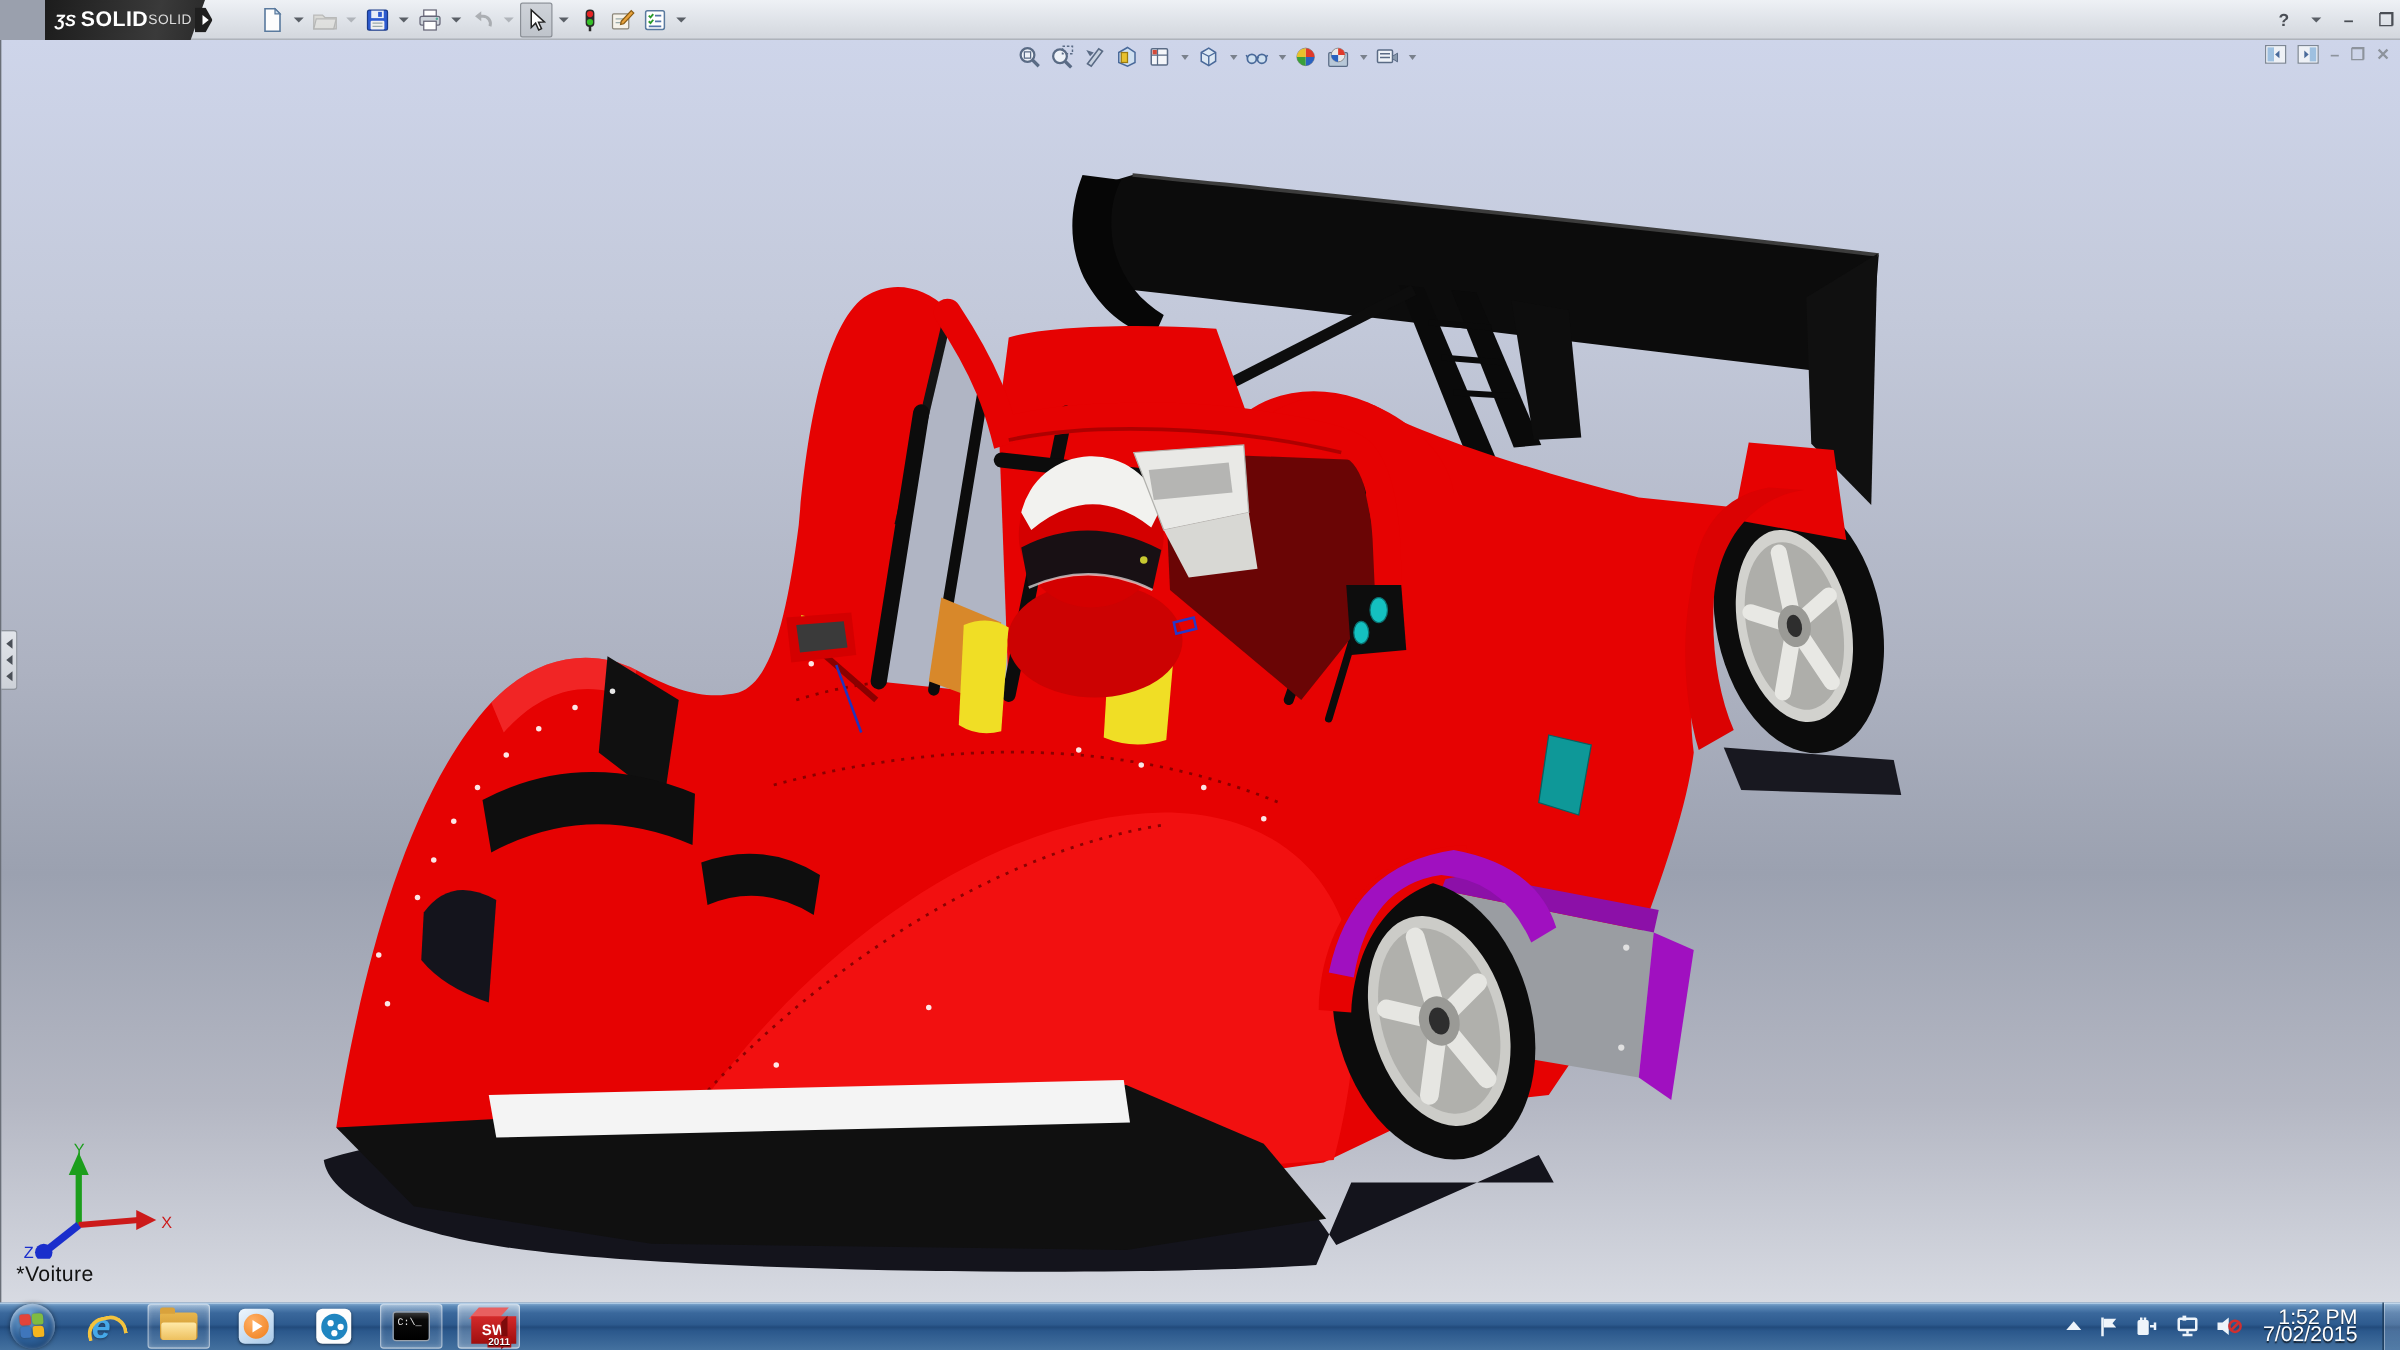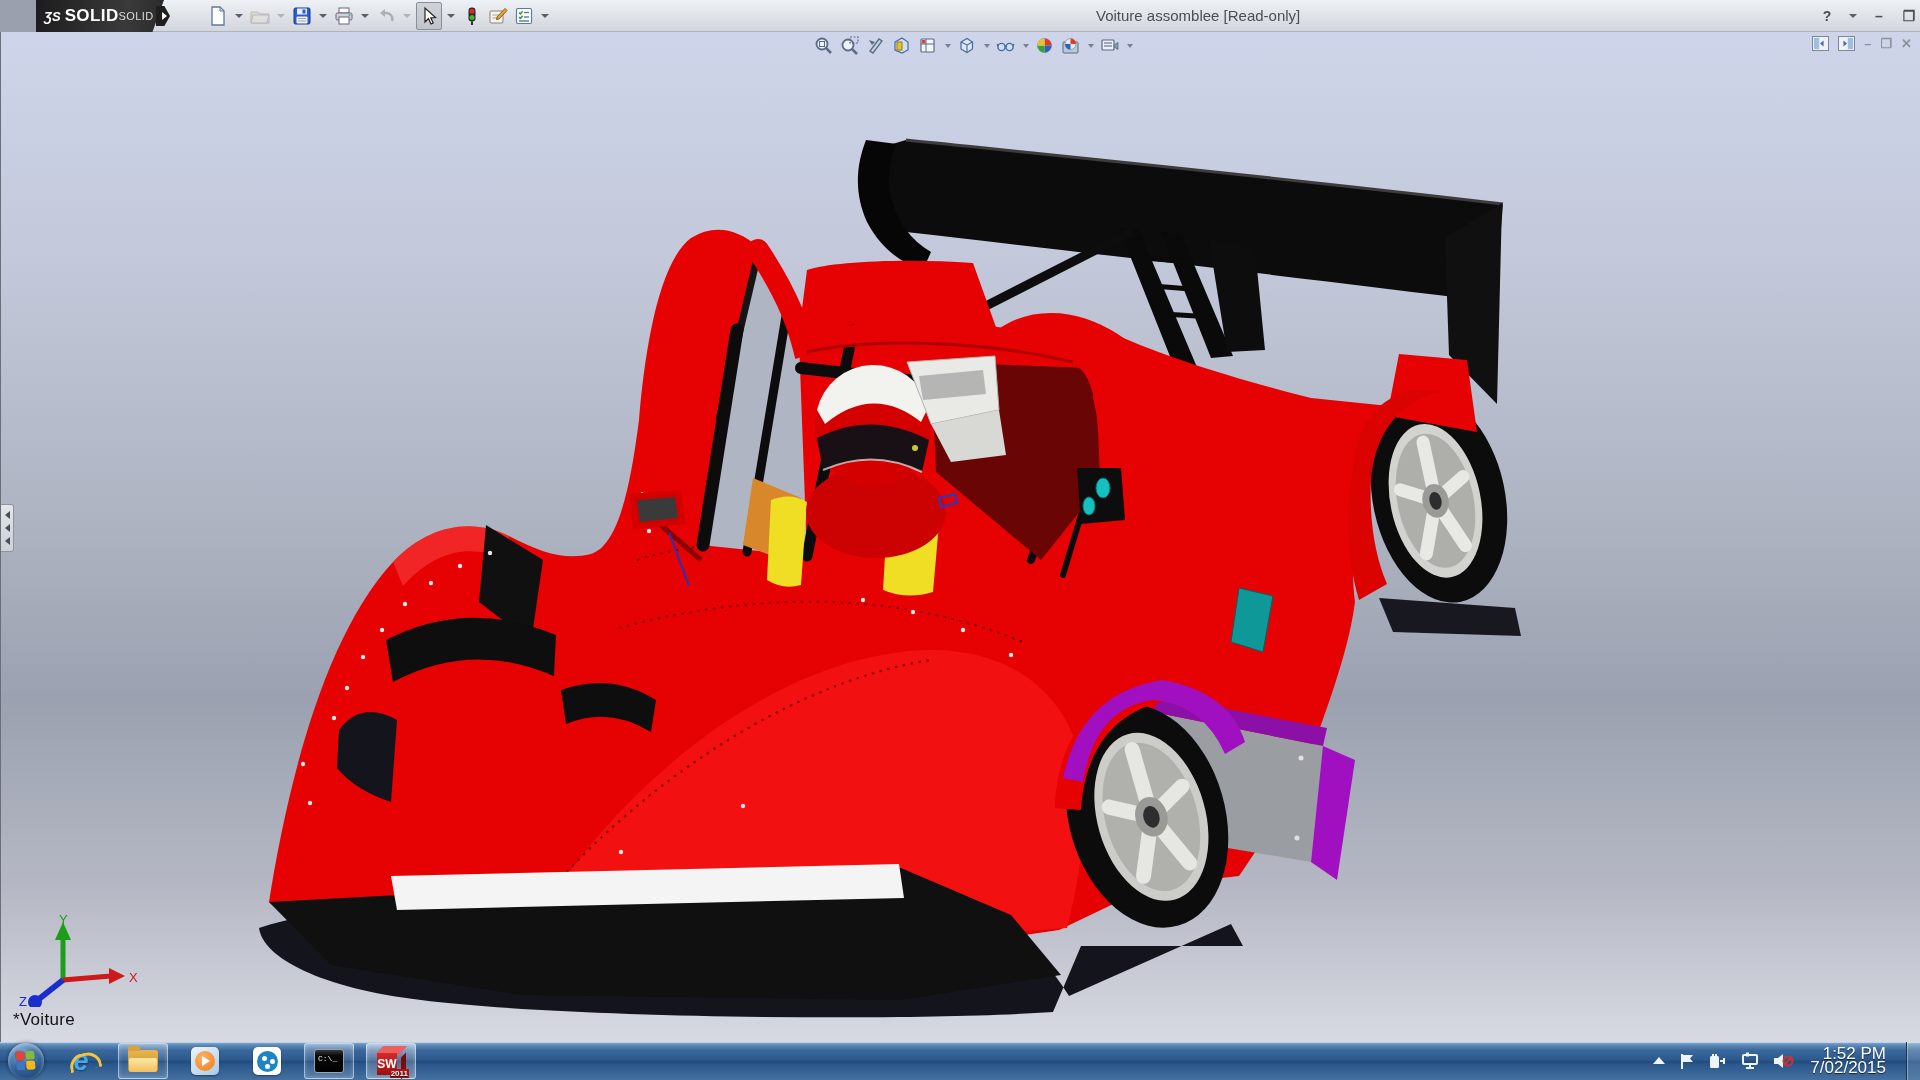--- a/index.html
+++ b/index.html
@@ -80,21 +80,21 @@
   .wmp i::after { content:""; border-left:8px solid #fff; border-top:5px solid transparent; border-bottom:5px solid transparent; margin-left:2px; }
   
   .bluetile { width:28px; height:28px; border-radius:5px; background:#fdfdfd; display:flex; align-items:center; justify-content:center; box-shadow:0 1px 2px rgba(0,0,0,.4);}
   .bluetile i { width:21px; height:21px; border-radius:50%; background:#1f85c0; position:relative; }
   .bluetile i::before { content:""; position:absolute; left:5px; top:5px; width:5px; height:5px; border-radius:50%; background:#fff; box-shadow:8px 3px 0 #fff, 3px 8px 0 #fff; }
   
   .cmd { width:30px; height:24px; background:linear-gradient(#3a3a3a,#0a0a0a 25%,#000); border:1px solid #9aa2ac; border-radius:3px; color:#e8e8e8; font-family:"Liberation Mono",monospace; font-size:8px; padding:4px 0 0 3px; }
   
   .swcube { position:relative; width:30px; height:30px; }
   .swcube .top { position:absolute; left:3px; top:0; width:24px; height:9px; background:#e86060; transform:skewX(-42deg); }
-  .swcube .face { position:absolute; left:1px; top:7px; width:20px; height:22px; background:linear-gradient(#d42a2a,#9e0f0f); display:flex; align-items:center; justify-content:center; color:#fff; font-weight:bold; font-size:12px; }
+  .swcube .face { position:absolute; left:1px; top:7px; width:36px; height:22px; background:linear-gradient(#d42a2a,#9e0f0f); display:flex; align-items:center; justify-content:center; color:#fff; font-weight:bold; font-size:12px; }
   .swcube .side { position:absolute; right:0px; top:9px; width:5px; height:22px; background:#7e0b0b; transform:skewY(-45deg); transform-origin:top; }
   .swcube .badge { position:absolute; right:-3px; bottom:-2px; background:#b01212; color:#fff; font-size:8px; font-weight:bold; padding:0 1px; text-shadow:0 1px 1px #000; }
   
   #tray { margin-left:auto; display:flex; align-items:center; gap:12px; height:38px; }
   .tray-ico { color:#eef4fa; display:flex; align-items:center; }
   #clock { text-align:right; color:#fff; font-size:17px; line-height:14px; text-shadow:0 1px 1px rgba(0,0,0,.7); margin:0 4px; }
   #show-desktop { width:14px; height:38px; margin-left:4px; border-left:1px solid #16324f; background:linear-gradient(rgba(255,255,255,.25),rgba(255,255,255,.08)); box-shadow:inset 1px 0 0 rgba(255,255,255,.35); }
 </style>
 </head>
 <body>
@@ -188,21 +188,20 @@
             <path d="M5,6.5 l1.4,1.4 2.2,-2.6" fill="none" stroke="#2a9a2a" stroke-width="1.5"></path>
             <line x1="10" y1="6.5" x2="15" y2="6.5" stroke="#5577aa" stroke-width="1.4"></line>
             <path d="M5,11 l1.4,1.4 2.2,-2.6" fill="none" stroke="#2a9a2a" stroke-width="1.5"></path>
             <line x1="10" y1="11" x2="15" y2="11" stroke="#5577aa" stroke-width="1.4"></line>
             <line x1="5" y1="15" x2="15" y2="15" stroke="#5577aa" stroke-width="1.4"></line>
           </svg>
       </span>
         <span class="dd"></span>
     </div>
 
-    <div id="titlebar-title">Voiture assomblee [Read-only]</div>
 
     <div id="win-controls">
       <span class="wc">?</span>
       <span class="dd"></span>
       <span class="wc">–</span>
       <span class="wc">❐</span>
       <span class="wc">✕</span>
     </div>
   </div>
 

